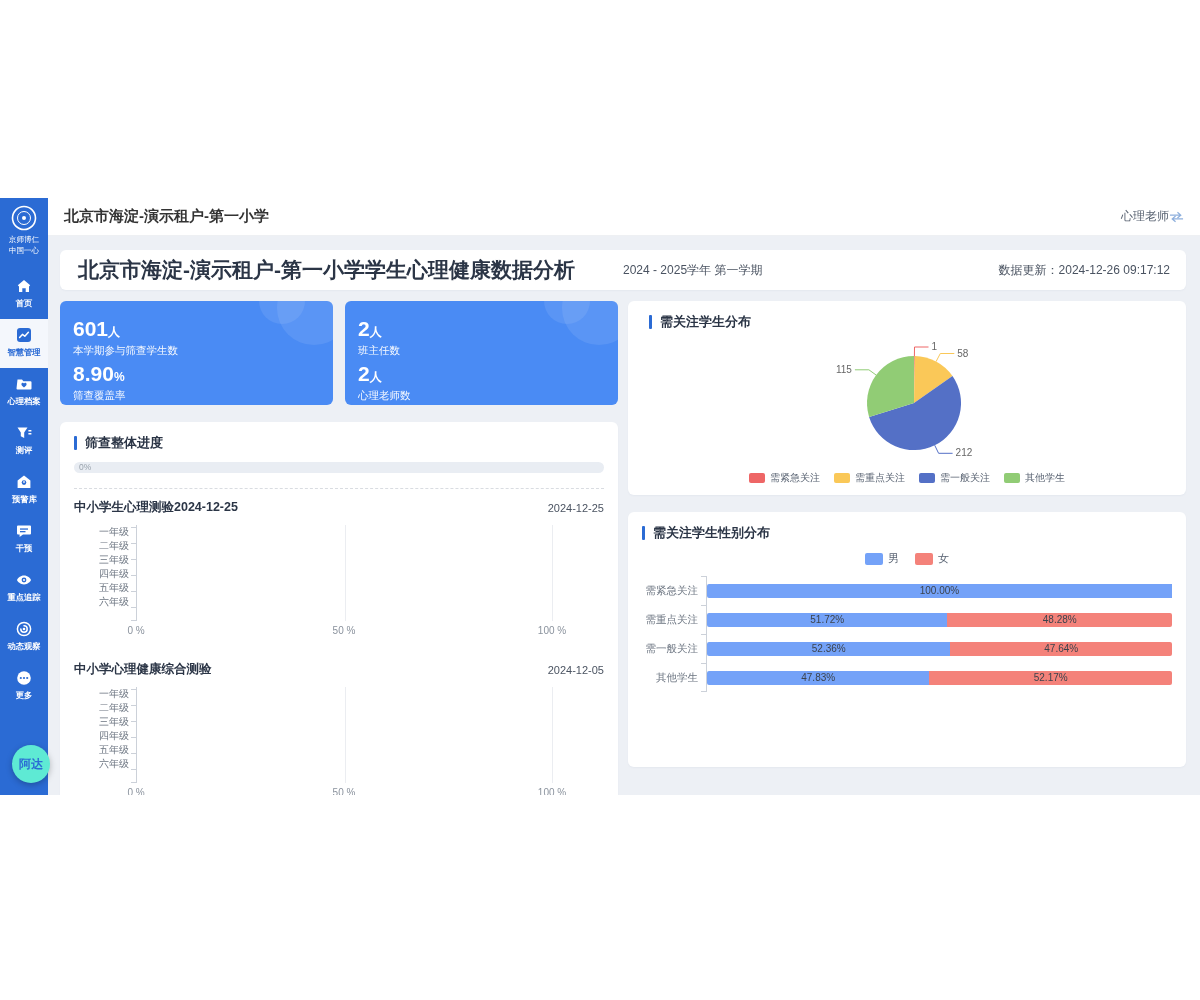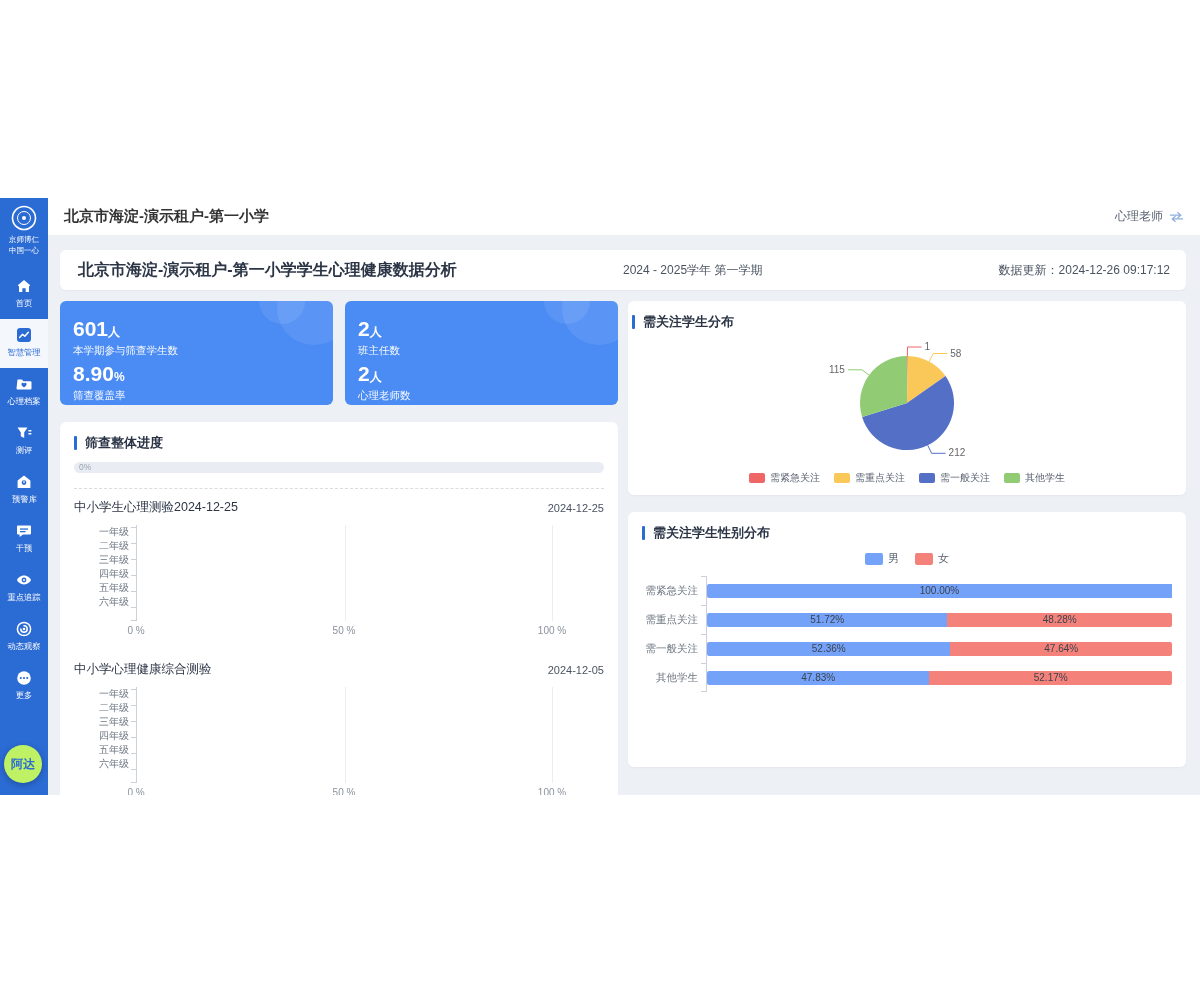--- a/index.html
+++ b/index.html
@@ -6,42 +6,42 @@
   html,body { width:1200px; height:1000px; background:#ffffff; overflow:hidden;
     font-family:"Liberation Sans","DejaVu Sans",sans-serif; font-size:12px; color:#333; }
 
   .app { position:absolute; left:0; top:198px; width:1200px; height:597px; background:#edf0f5; overflow:hidden; }
 
   
   .sidebar { position:absolute; left:0; top:0; width:48px; height:100%; background:#2b6bd4; color:#fff; z-index:5; }
   .side-logo { display:flex; flex-direction:column; align-items:center; padding-top:7px; }
   .side-logo .logo-circle { width:26px; height:26px; }
   .side-logo .logo-text { font-size:8px; line-height:11px; margin-top:3px; text-align:center; white-space:nowrap; transform:scale(.95); }
-  .side-nav { margin-top:14px; display:flex; flex-direction:column; }
+  .side-nav { margin-top:14px; display:flex; flex-direction:column;font-weight:bold; }
   .side-item { display:flex; flex-direction:column; align-items:center; padding:8px 0 9px; cursor:pointer; }
   .side-item .icon { width:16px; height:16px; display:block; }
   .side-item .lbl { font-size:9px; margin-top:3px; white-space:nowrap; transform:scale(.92); }
   .side-item.active { background:#f4f7fc; color:#2b6bd4; }
-  .assistant { position:absolute; left:4px; bottom:12px; width:38px; height:38px; border-radius:50%;
-    background:#bef264; color:#2b6bd4; font-size:12px; font-weight:bold; display:flex; align-items:center;
+  .assistant { position:absolute; left:12px; bottom:12px; width:38px; height:38px; border-radius:50%;
+    background:#5eead4; color:#2b6bd4; font-size:12px; font-weight:bold; display:flex; align-items:center;
     justify-content:center; box-shadow:0 2px 6px rgba(0,0,0,.25); cursor:pointer; }
 
   
   .topbar { position:absolute; left:48px; right:0; top:0; height:38px; background:#fff; display:flex;
     align-items:center; justify-content:space-between; padding:0 16px 0 16px; border-bottom:1px solid #eef0f3; z-index:4; }
   .topbar .school { font-size:15px; font-weight:bold; color:#333; }
-  .topbar .right { display:flex; align-items:center; gap:6px; color:#5a6473; font-size:12px; }
+  .topbar .right { display:flex; align-items:center; color:#5a6473; font-size:12px; }
   .swap-ic { width:15px; height:12px; }
 
   
   .content { position:absolute; left:48px; right:0; top:38px; bottom:0; padding:14px 14px 0 12px; overflow:hidden; }
 
   .titlebar { height:40px; background:#fff; border-radius:4px; display:flex; align-items:center;
     position:relative; padding:0 16px 0 18px; box-shadow:0 1px 2px rgba(30,50,90,.04); }
-  .titlebar .t-main { font-size:16px; font-weight:bold; color:#2b3546; }
+  .titlebar .t-main { font-size:21px; font-weight:bold; color:#2b3546; }
   .titlebar .t-term { position:absolute; left:50%; font-size:12px; color:#4a5361; }
   .titlebar .t-upd { margin-left:auto; font-size:12px; color:#4a5361; }
 
   .cols { display:flex; gap:10px; margin-top:11px; height:518px; }
   .col { width:558px; display:flex; flex-direction:column; }
 
   
   .cards { display:flex; gap:12px; height:104px; }
   .card { flex:1; background:#4a8bf4; border-radius:6px; color:#fff; padding:16px 13px; position:relative; overflow:hidden; cursor:pointer; }
   .card .deco1,.card .deco2 { position:absolute; border-radius:50%; background:rgba(255,255,255,.09); }
@@ -59,35 +59,35 @@
   .sec-title .txt { font-size:13px; font-weight:bold; color:#2b3546; }
 
   .progress-track { margin-top:10px; height:11px; border-radius:6px; background:#e9edf3; position:relative; }
   .progress-track .pct { position:absolute; left:5px; top:0; line-height:11px; font-size:8.5px; color:#9aa3ad; }
   .progress-fill { position:absolute; left:0; top:0; bottom:0; border-radius:6px; background:#4a8bf4; }
 
   .dash-div { border-top:1px dashed #d9dce1; margin-top:15px; }
 
   .gchart { margin-top:10px; }
   .gchart .g-head { display:flex; align-items:center; justify-content:space-between; }
-  .gchart .g-title { font-size:12.5px; font-weight:normal; color:#2b3546; }
+  .gchart .g-title { font-size:12.5px; font-weight:bold; color:#2b3546; }
   .gchart .g-date { font-size:11px; color:#4a5361; }
   .g-plot-wrap { display:flex; margin-top:9px; margin-right:52px; }
   .g-ylabels { width:62px; }
   .g-ylabels div { height:14px; line-height:14px; font-size:10px; color:#6b7480; text-align:right; padding-right:7px; }
   .g-plot { position:relative; flex:1; border-left:1px solid #ccd1d9; }
   .g-row { position:relative; height:14px; }
   .g-row::before { content:""; position:absolute; left:-6px; top:0; width:5px; height:1px; background:#ccd1d9; }
   .g-plot::after { content:""; position:absolute; left:-6px; bottom:0; width:5px; height:1px; background:#ccd1d9; }
   .g-grid { position:absolute; top:0; bottom:0; width:1px; background:#ebedf1; }
   .g-xlabels { position:relative; height:14px; margin-top:4px; margin-left:62px; margin-right:52px; }
   .g-xlabels span { position:absolute; transform:translateX(-50%); font-size:10px; color:#8a929d; white-space:nowrap; }
 
   
-  .pie-panel { height:194px; padding:12px 4px; }
+  .pie-panel { height:194px; padding:12px 21px; }
   .pie-svg { display:block; margin:0 auto; }
   .legend { display:flex; justify-content:center; gap:14px; margin-top:2px; }
   .legend .li { display:flex; align-items:center; gap:5px; cursor:pointer; }
   .legend .sw { width:16px; height:10px; border-radius:2px; }
   .legend .lt { font-size:10px; color:#5a6473; }
 
   .gender-panel { margin-top:17px; height:277px; padding:12px 14px; }
   .g-legend { display:flex; justify-content:center; gap:16px; margin-top:9px; }
   .g-legend .sw { width:18px; height:12px; border-radius:2px; }
   .g-legend .lt { font-size:11px; color:#5a6473; }

